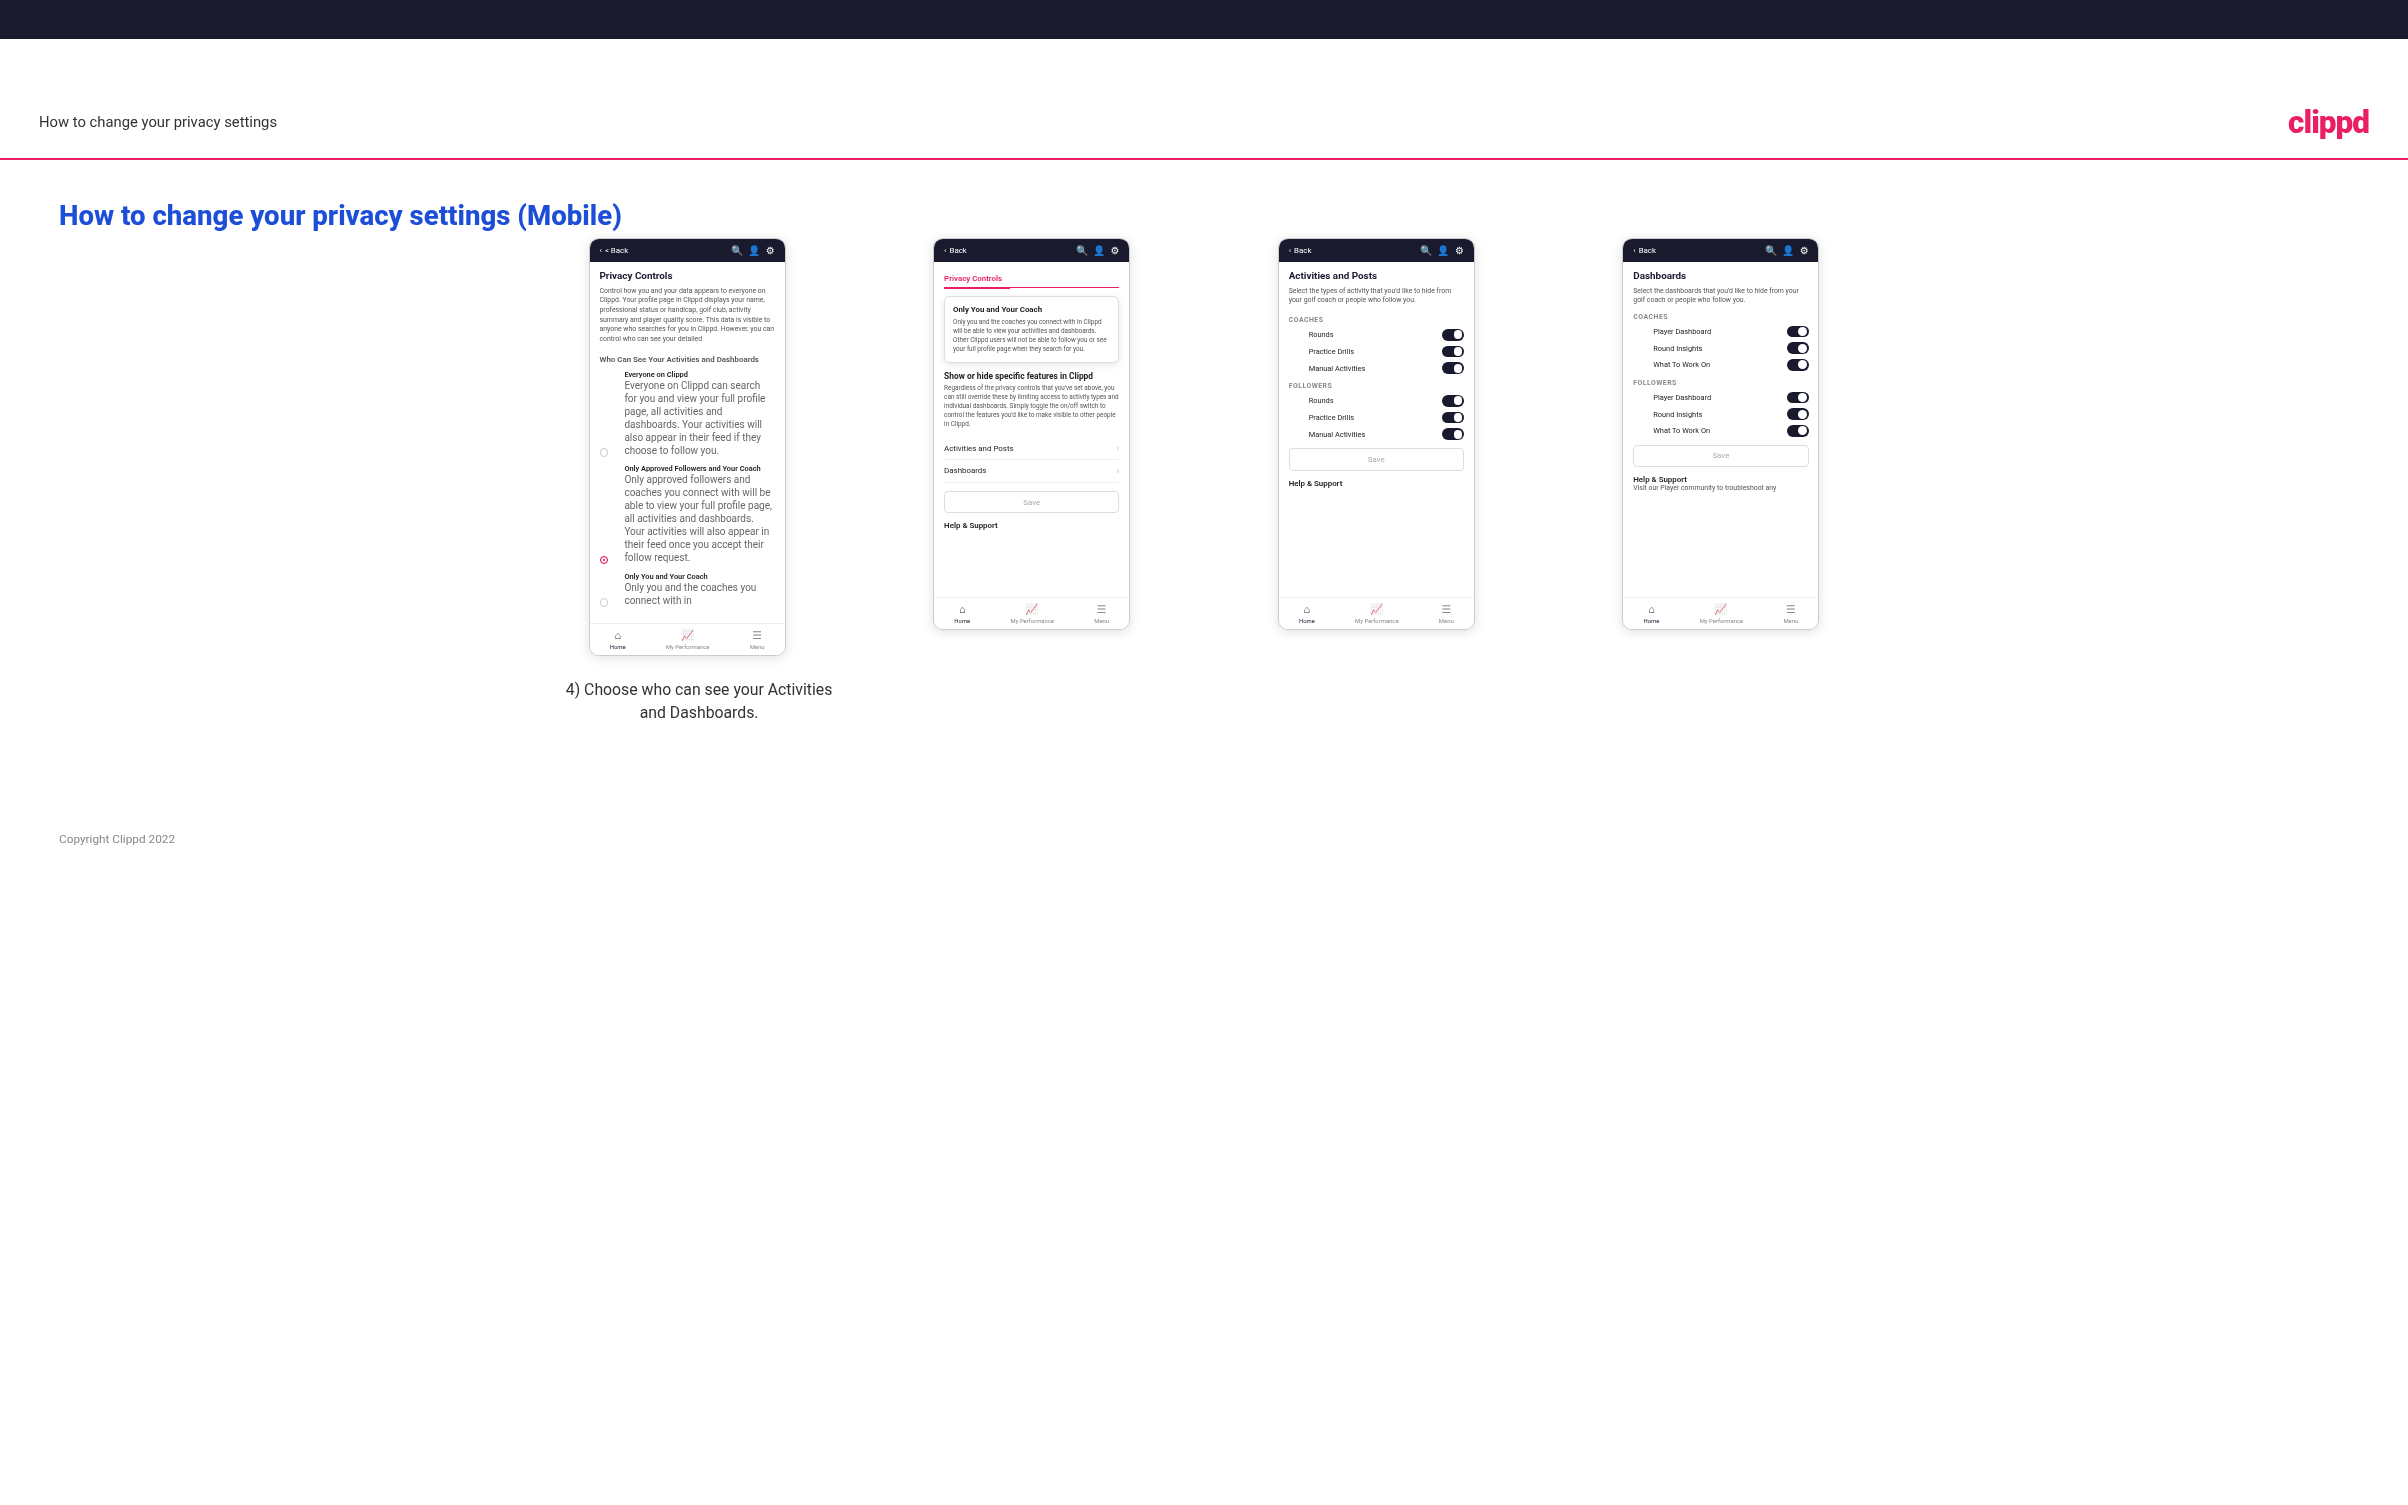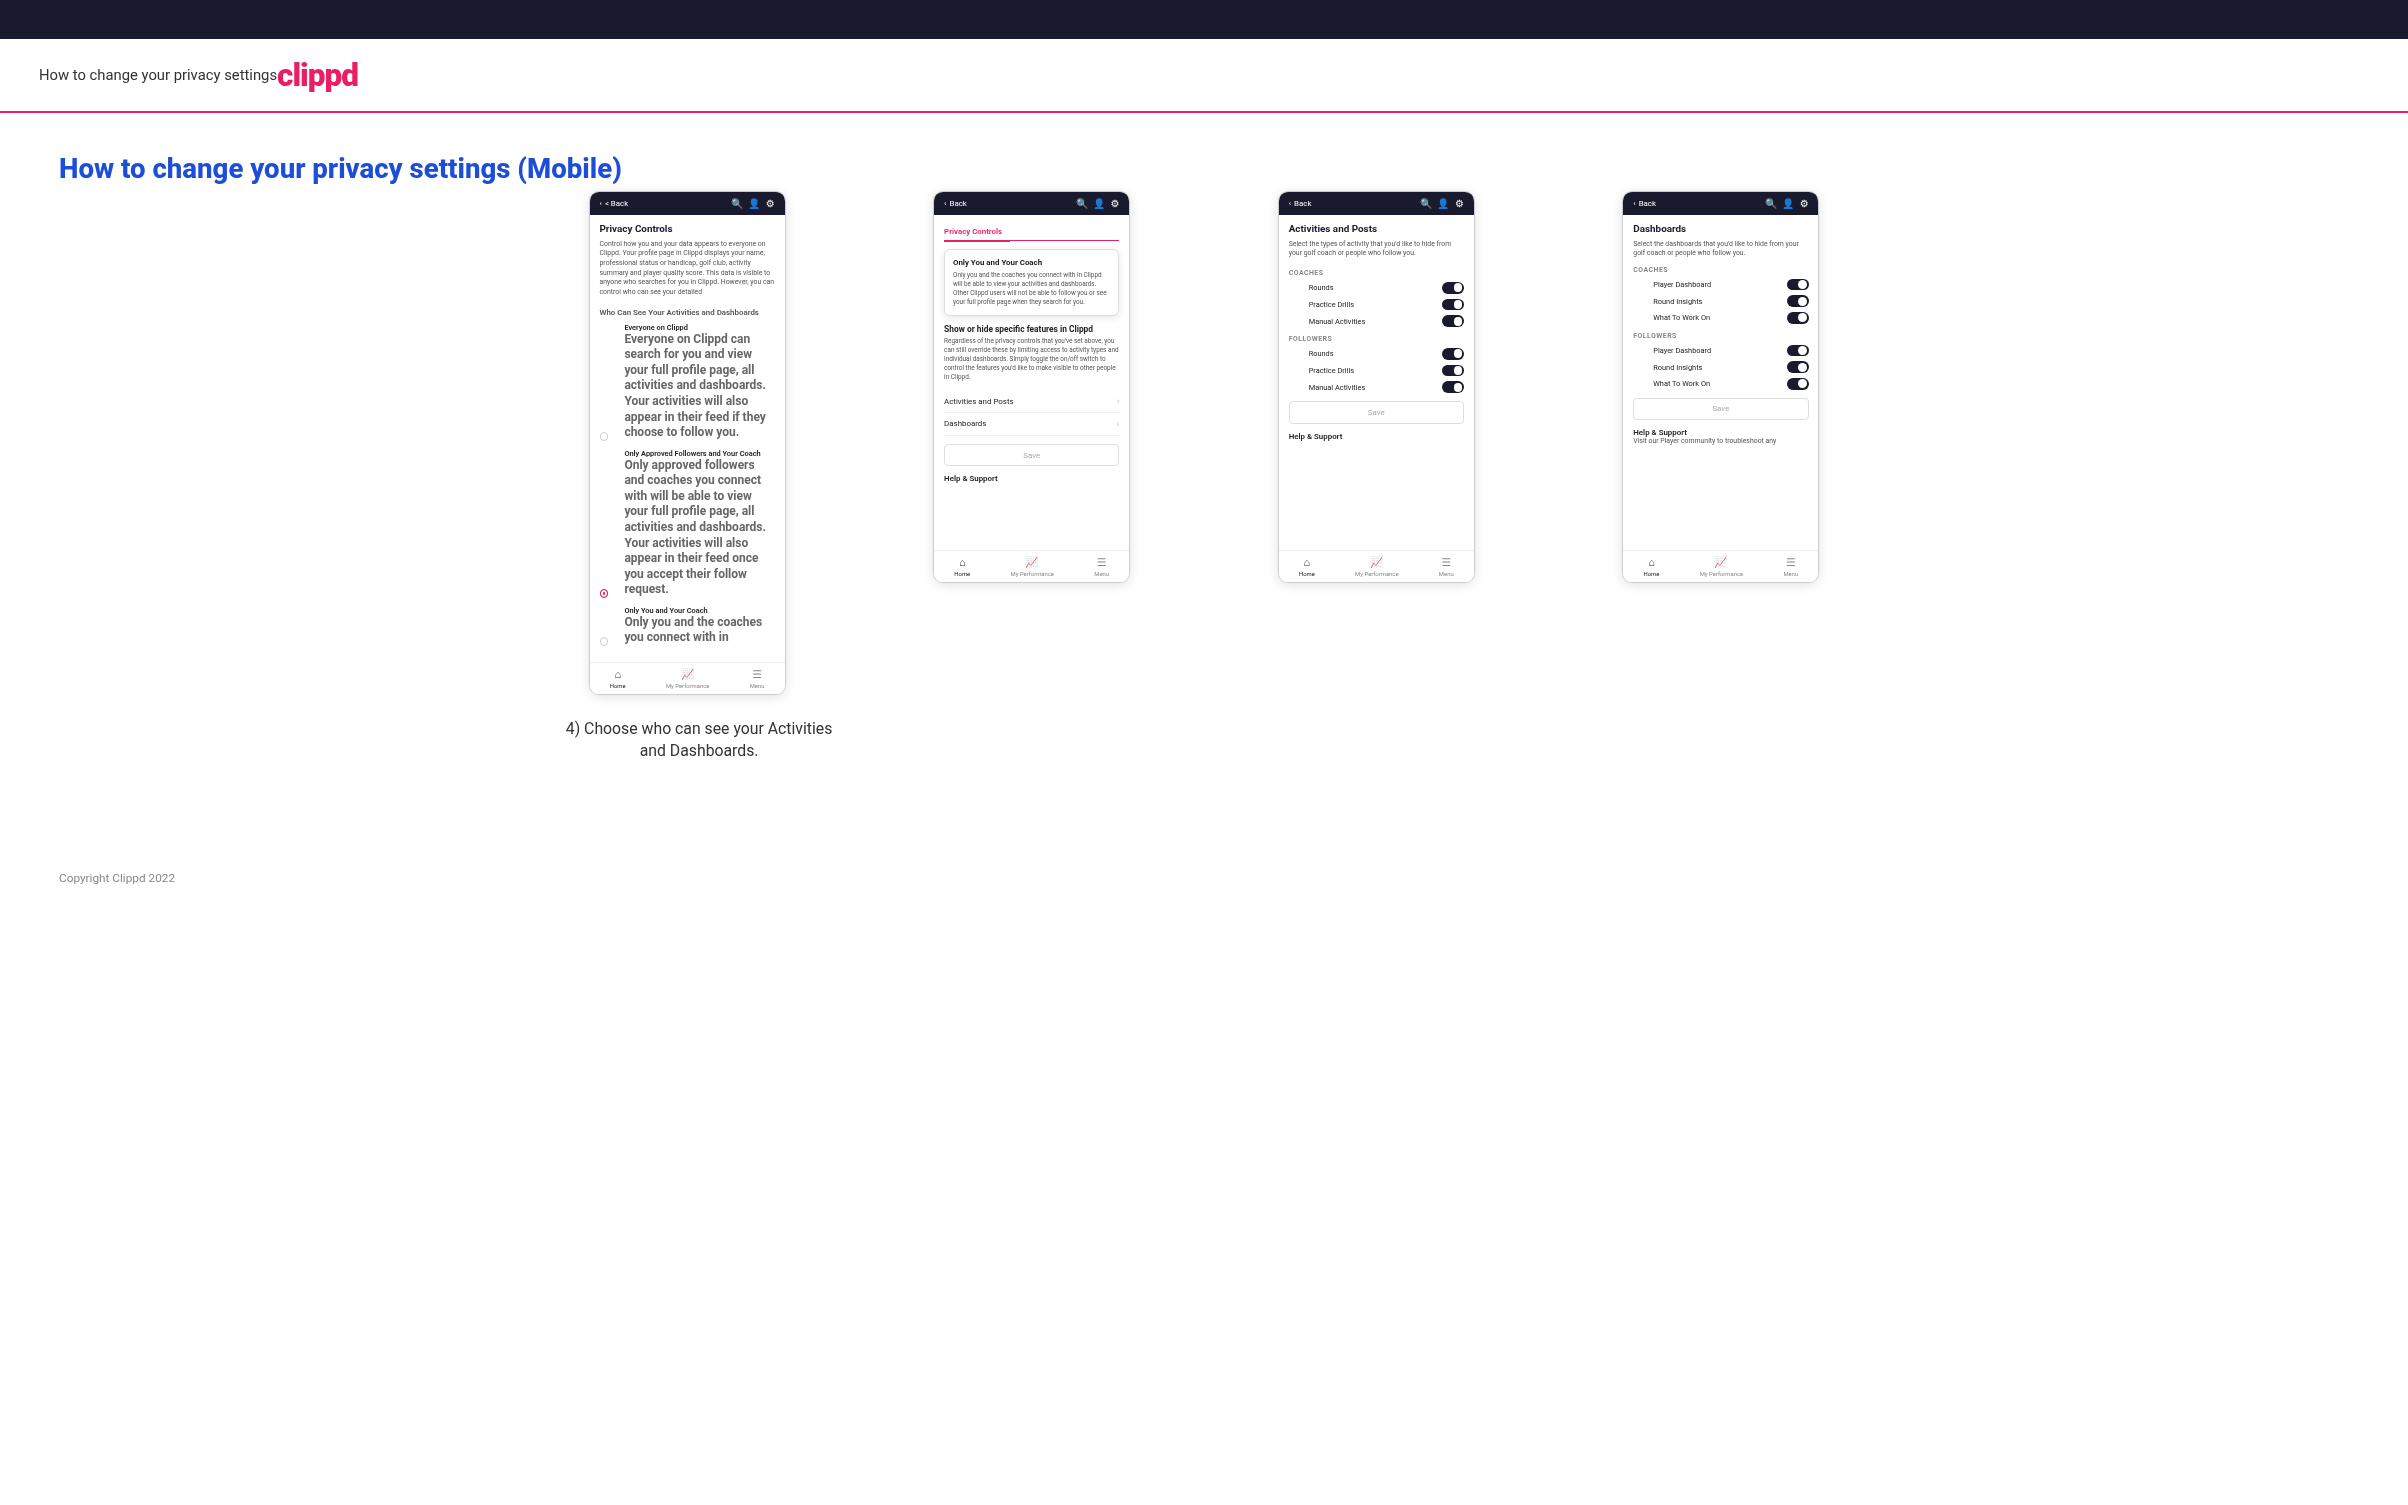--- a/index.html
+++ b/index.html
@@ -13,22 +13,24 @@
     
     .top-bar {
       background: #1a1a2e;
       height: 39px;
       width: 100%;
     }
 
     .header {
       display: flex;
       align-items: center;
+      justify-content: space-between;
       padding: 17.7px 39px;
       border-bottom: 2px solid #e91e63;
+      margin-top: 47px;
     }
 
     .header-title {
       font-size: 14.8px;
       color: #333;
     }
 
     .logo {
       font-size: 31.5px;
       font-weight: 900;
@@ -158,23 +160,22 @@
       color: #222;
     }
 
     .radio-text .radio-label {
       font-weight: 600;
       font-size: 7.4px;
     }
 
     .radio-text .radio-desc {
       color: #666;
-      font-size: 12px;
+      font-size: 10px;
       line-height: 1.3;
-      font-weight: bold;
     }
 
     
     .phone-tab-bar {
       display: flex;
       justify-content: space-around;
       background: #fff;
       border-top: 1px solid #eee;
       padding: 4.9px 0;
     }

